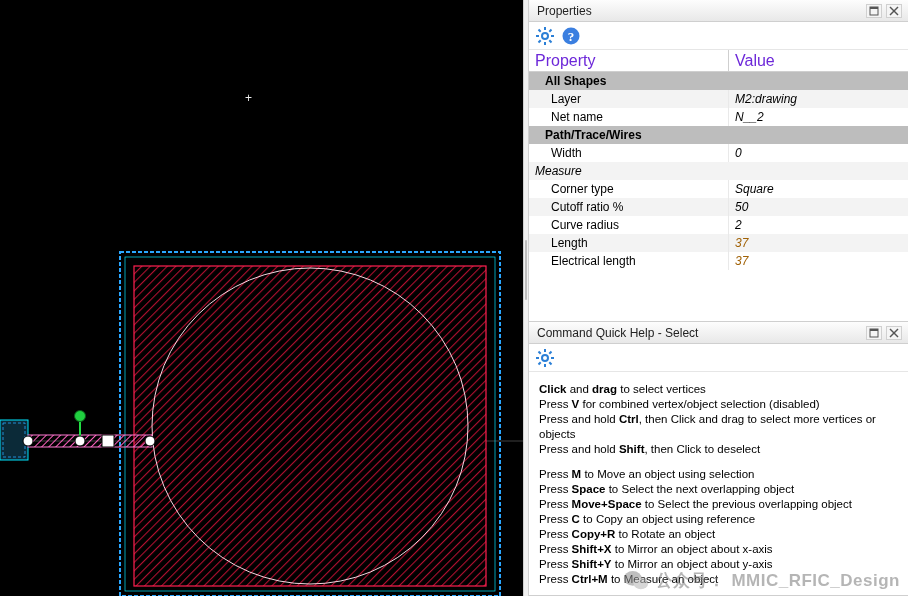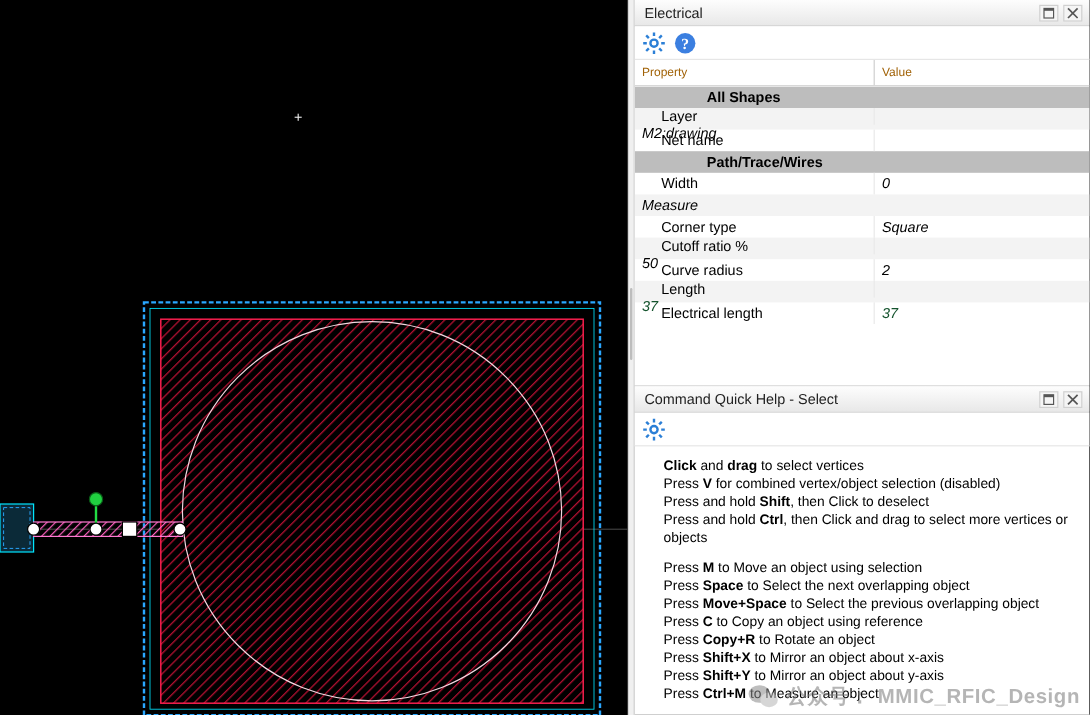--- a/index.html
+++ b/index.html
@@ -17,35 +17,35 @@
   .side { flex:1; height:596px; display:flex; flex-direction:column; background:#fff; color:#000; }
   .panel { display:flex; flex-direction:column; border-bottom:1px solid #cfcfcf; }
   .panel-header { height:22px; background:linear-gradient(#fdfdfd,#e8e8e8); border-bottom:1px solid #cfcfcf; display:flex; align-items:center; padding:0 6px; gap:4px;}
   .panel-header .title { flex:1; padding-left:2px; font-size:12px; color:#222;}
   .hbtn { width:16px; height:14px; display:flex; align-items:center; justify-content:center; color:#555; background:#f5f5f5; border:1px solid #d0d0d0;}
   .hbtn svg { width:10px; height:10px; }
   .toolbar { height:28px; display:flex; align-items:center; padding:2px 6px; gap:6px; border-bottom:1px solid #e6e6e6; background:#fff;}
   .tbtn { width:20px; height:20px; display:flex; align-items:center; justify-content:center; border-radius:3px;}
   
   .prop-header-row { display:flex; height:22px; background:#fff; border-bottom:1px solid #cfcfcf;}
-  .prop-header-row > div { display:flex; align-items:center; padding-left:6px; font-size:10px; color:#a16207;}
+  .prop-header-row > div { display:flex; align-items:center; padding-left:6px; font-size:16px; color:#6d28d9;}
   .ph-prop { width:200px; border-right:1px solid #cfcfcf;}
   .ph-val  { flex:1; }
   .prop-body { flex:1; overflow:auto; background:#fff; }
   .row { display:flex; height:18px; font-size:12px; }
   .row .c1 { width:200px; padding-left:22px; display:flex; align-items:center; border-right:1px solid #e9e9e9;}
   .row .c2 { flex:1; padding-left:6px; display:flex; align-items:center;font-style:italic; }
   .row.section { background:#bdbdbd; font-weight:bold; }
-  .row.section .c1 { padding-left:16px; border-right:none;margin-left:44px;}
-  .row.alt { background:#f3f3f3;flex-direction:column; }
-  .row.ro .c2 { color:#14532d; }
+  .row.section .c1 { padding-left:16px; border-right:none;}
+  .row.alt { background:#f3f3f3; }
+  .row.ro .c2 { color:#a16207; }
   .properties-panel { height:342px; }
   
   .help-panel { flex:1; }
-  .help-body { flex:1; padding:10px 10px 8px 24px; font-size:11.5px; line-height:15px; color:#000; overflow:hidden; position:relative;}
+  .help-body { flex:1; padding:10px 10px 8px 10px; font-size:11.5px; line-height:15px; color:#000; overflow:hidden; position:relative;}
   .help-body p { margin-bottom:0px;}
   .gap { height:10px;}
   .watermark { position:absolute; right:8px; bottom:4px; font-size:17px; font-weight:600; color:rgba(120,120,120,0.55); font-family:"Microsoft YaHei",sans-serif; letter-spacing:0.5px; display:flex; align-items:center; gap:6px;}
   .watermark .wm-icon { width:26px; height:22px; opacity:0.55; }
 </style>
 </head>
 <body>
 
 <div class="app">
 
@@ -88,21 +88,21 @@
     </svg>
     <div class="crosshair">+</div>
   </div>
 
   <div class="splitter"></div>
 
   <div class="side">
 
     <div class="panel properties-panel">
       <div class="panel-header">
-        <span class="title">Electrical</span>
+        <span class="title">Properties</span>
         <span class="hbtn">
           <svg viewBox="0 0 10 10">
               <rect x="1" y="1" width="8" height="8" fill="none" stroke="#555" stroke-width="1"></rect>
               <rect x="1" y="1" width="8" height="2" fill="#555"></rect>
             </svg>
         </span>
         <span class="hbtn">
           <svg viewBox="0 0 10 10">
               <line x1="1" y1="1" x2="9" y2="9" stroke="#555" stroke-width="1.4"></line>
               <line x1="9" y1="1" x2="1" y2="9" stroke="#555" stroke-width="1.4"></line>
@@ -140,20 +140,21 @@
         <div class="row section">
             <div class="c1">All Shapes</div>
             <div class="c2"></div>
           </div>
         <div class="row alt">
             <div class="c1">Layer</div>
             <div class="c2">M2:drawing</div>
           </div>
         <div class="row">
             <div class="c1">Net name</div>
+            <div class="c2">N__2</div>
           </div>
         <div class="row section">
             <div class="c1">Path/Trace/Wires</div>
             <div class="c2"></div>
           </div>
         <div class="row">
             <div class="c1">Width</div>
             <div class="c2">0</div>
           </div>
         <div class="row alt">
@@ -211,22 +212,22 @@
                 <line x1="14.3" y1="14.3" x2="16.5" y2="16.5"></line>
                 <line x1="16.5" y1="3.5" x2="14.3" y2="5.7"></line>
                 <line x1="5.7" y1="14.3" x2="3.5" y2="16.5"></line>
               </g>
             </svg>
         </span>
       </div>
       <div class="help-body">
         <p><b>Click</b><span> and </span><b>drag</b><span> to select vertices</span></p>
         <p><span>Press </span><b>V</b><span> for combined vertex/object selection (disabled)</span></p>
+        <p><span>Press and hold </span><b>Ctrl</b><span>, then Click and drag to select more vertices or objects</span></p>
         <p><span>Press and hold </span><b>Shift</b><span>, then Click to deselect</span></p>
-        <p><span>Press and hold </span><b>Ctrl</b><span>, then Click and drag to select more vertices or objects</span></p>
         <div class="gap"></div>
         <p><span>Press </span><b>M</b><span> to Move an object using selection</span></p>
         <p><span>Press </span><b>Space</b><span> to Select the next overlapping object</span></p>
         <p><span>Press </span><b>Move+Space</b><span> to Select the previous overlapping object</span></p>
         <p><span>Press </span><b>C</b><span> to Copy an object using reference</span></p>
         <p><span>Press </span><b>Copy+R</b><span> to Rotate an object</span></p>
         <p><span>Press </span><b>Shift+X</b><span> to Mirror an object about x-axis</span></p>
         <p><span>Press </span><b>Shift+Y</b><span> to Mirror an object about y-axis</span></p>
         <p><span>Press </span><b>Ctrl+M</b><span> to Measure an object</span></p>
 

